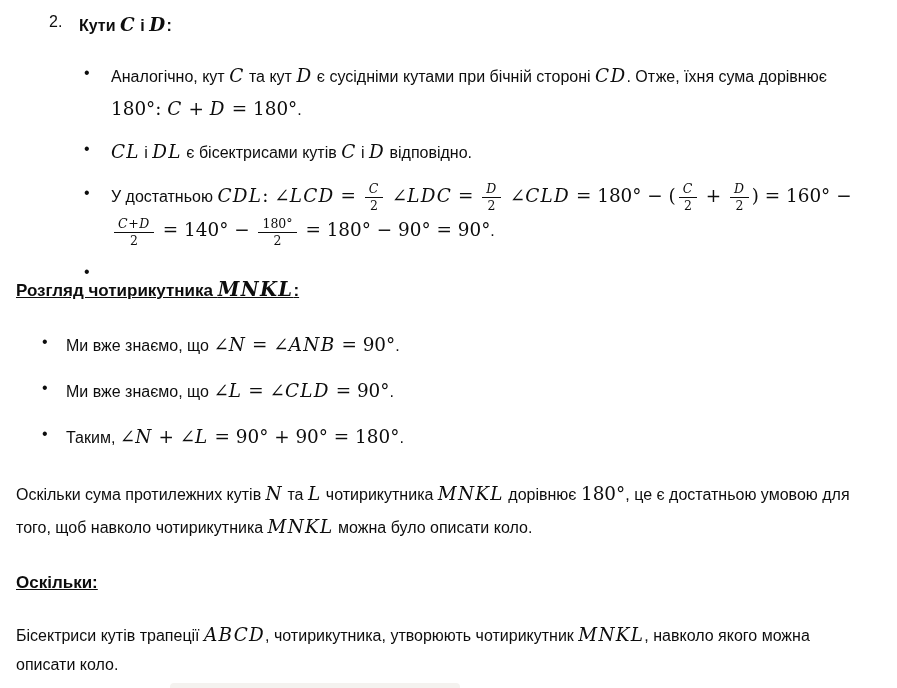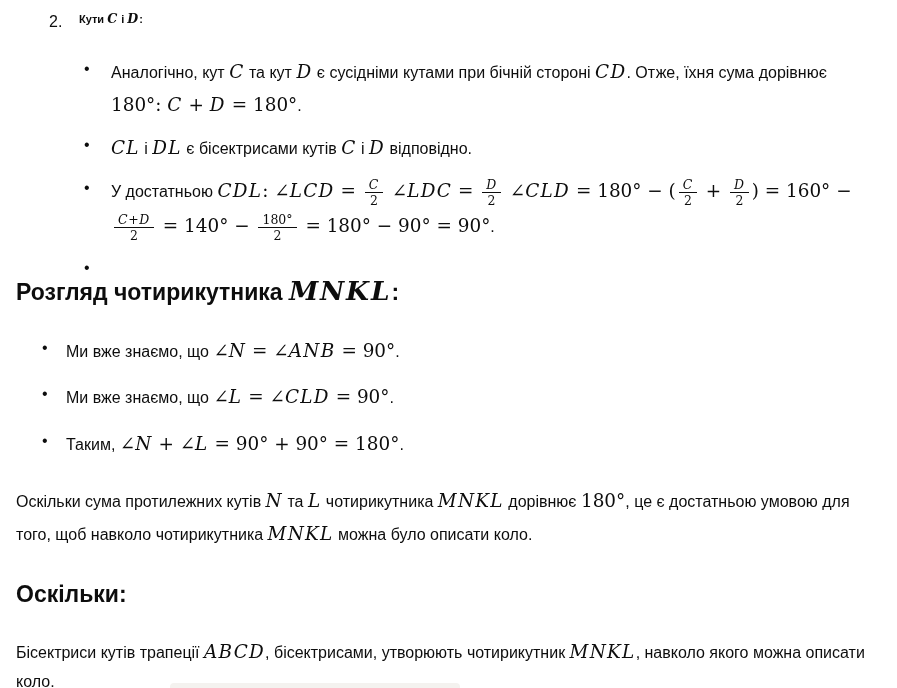--- a/index.html
+++ b/index.html
@@ -43,41 +43,42 @@
   .frac .fnum { padding: 0 4px; }
   .frac.it .fnum { font-style: italic; letter-spacing: 0.05em; }
   .frac .fden { border-top: 1px solid #0d0d0d; padding: 0 4px; align-self: stretch; }
 
   
   .numbered-item {
     display: flex;
     margin: 0 0 18px 33px;
   }
   .num-marker { width: 30px; flex: 0 0 30px; }
-  .item-title { font-weight: 700; font-size: 11px; line-height: 1.8; }
+  .item-title { font-weight: 700; font-size: 16px; line-height: 1.8; }
 
   
   ul.sub-bullets { list-style: none; margin: 0 0 4px 0; }
   ul.sub-bullets > li {
     position: relative;
     padding-left: 95px;
     margin-bottom: 10px;
   }
   ul.sub-bullets > li > .marker {
     position: absolute;
     left: 68px;
     top: 0;
   }
 
   
   h3.section-heading {
-    font-size: 23px;
+    font-size: 17px;
     font-weight: 700;
     margin: 26px 0 22px 0;
     line-height: 1.6;
+    text-decoration: underline;
   }
 
   
   ul.top-bullets { list-style: none; margin: 0 0 6px 0; }
   ul.top-bullets > li {
     position: relative;
     padding-left: 50px;
     margin-bottom: 13px;
   }
   ul.top-bullets > li > .marker {
@@ -159,17 +160,17 @@
     </li>
     <li>
       <span class="marker">•</span>
       <span><span class="seg-t">Таким, </span><span class="seg-mn">∠</span><span class="seg-mi">N</span><span class="seg-mn"> + ∠</span><span class="seg-mi">L</span><span class="seg-mn"> = 90° + 90° = 180°</span><span class="seg-t">.</span></span>
     </li>
   </ul>
 
   <p class="body-para"><span class="seg-t">Оскільки сума протилежних кутів </span><span class="seg-mi">N</span><span class="seg-t"> та </span><span class="seg-mi">L</span><span class="seg-t"> чотирикутника </span><span class="seg-mi">MNKL</span><span class="seg-t"> дорівнює </span><span class="seg-mn">180°</span><span class="seg-t">, це є достатньою умовою для того, щоб навколо чотирикутника </span><span class="seg-mi">MNKL</span><span class="seg-t"> можна було описати коло.</span></p>
 
   <h3 class="section-heading"><span class="seg-bt">Оскільки:</span></h3>
-  <p class="final-para"><span class="seg-t">Бісектриси кутів трапеції </span><span class="seg-mi">ABCD</span><span class="seg-t">, бісектрисами, утворюють чотирикутник </span><span class="seg-mi">MNKL</span><span class="seg-t">, навколо якого можна описати коло.</span></p>
+  <p class="final-para"><span class="seg-t">Бісектриси кутів трапеції </span><span class="seg-mi">ABCD</span><span class="seg-t">, чотирикутника, утворюють чотирикутник </span><span class="seg-mi">MNKL</span><span class="seg-t">, навколо якого можна описати коло.</span></p>
 
 </main>
 
 <div class="cutoff-bar" style="background: rgb(244, 242, 239);"></div>
 
 </body></html>

